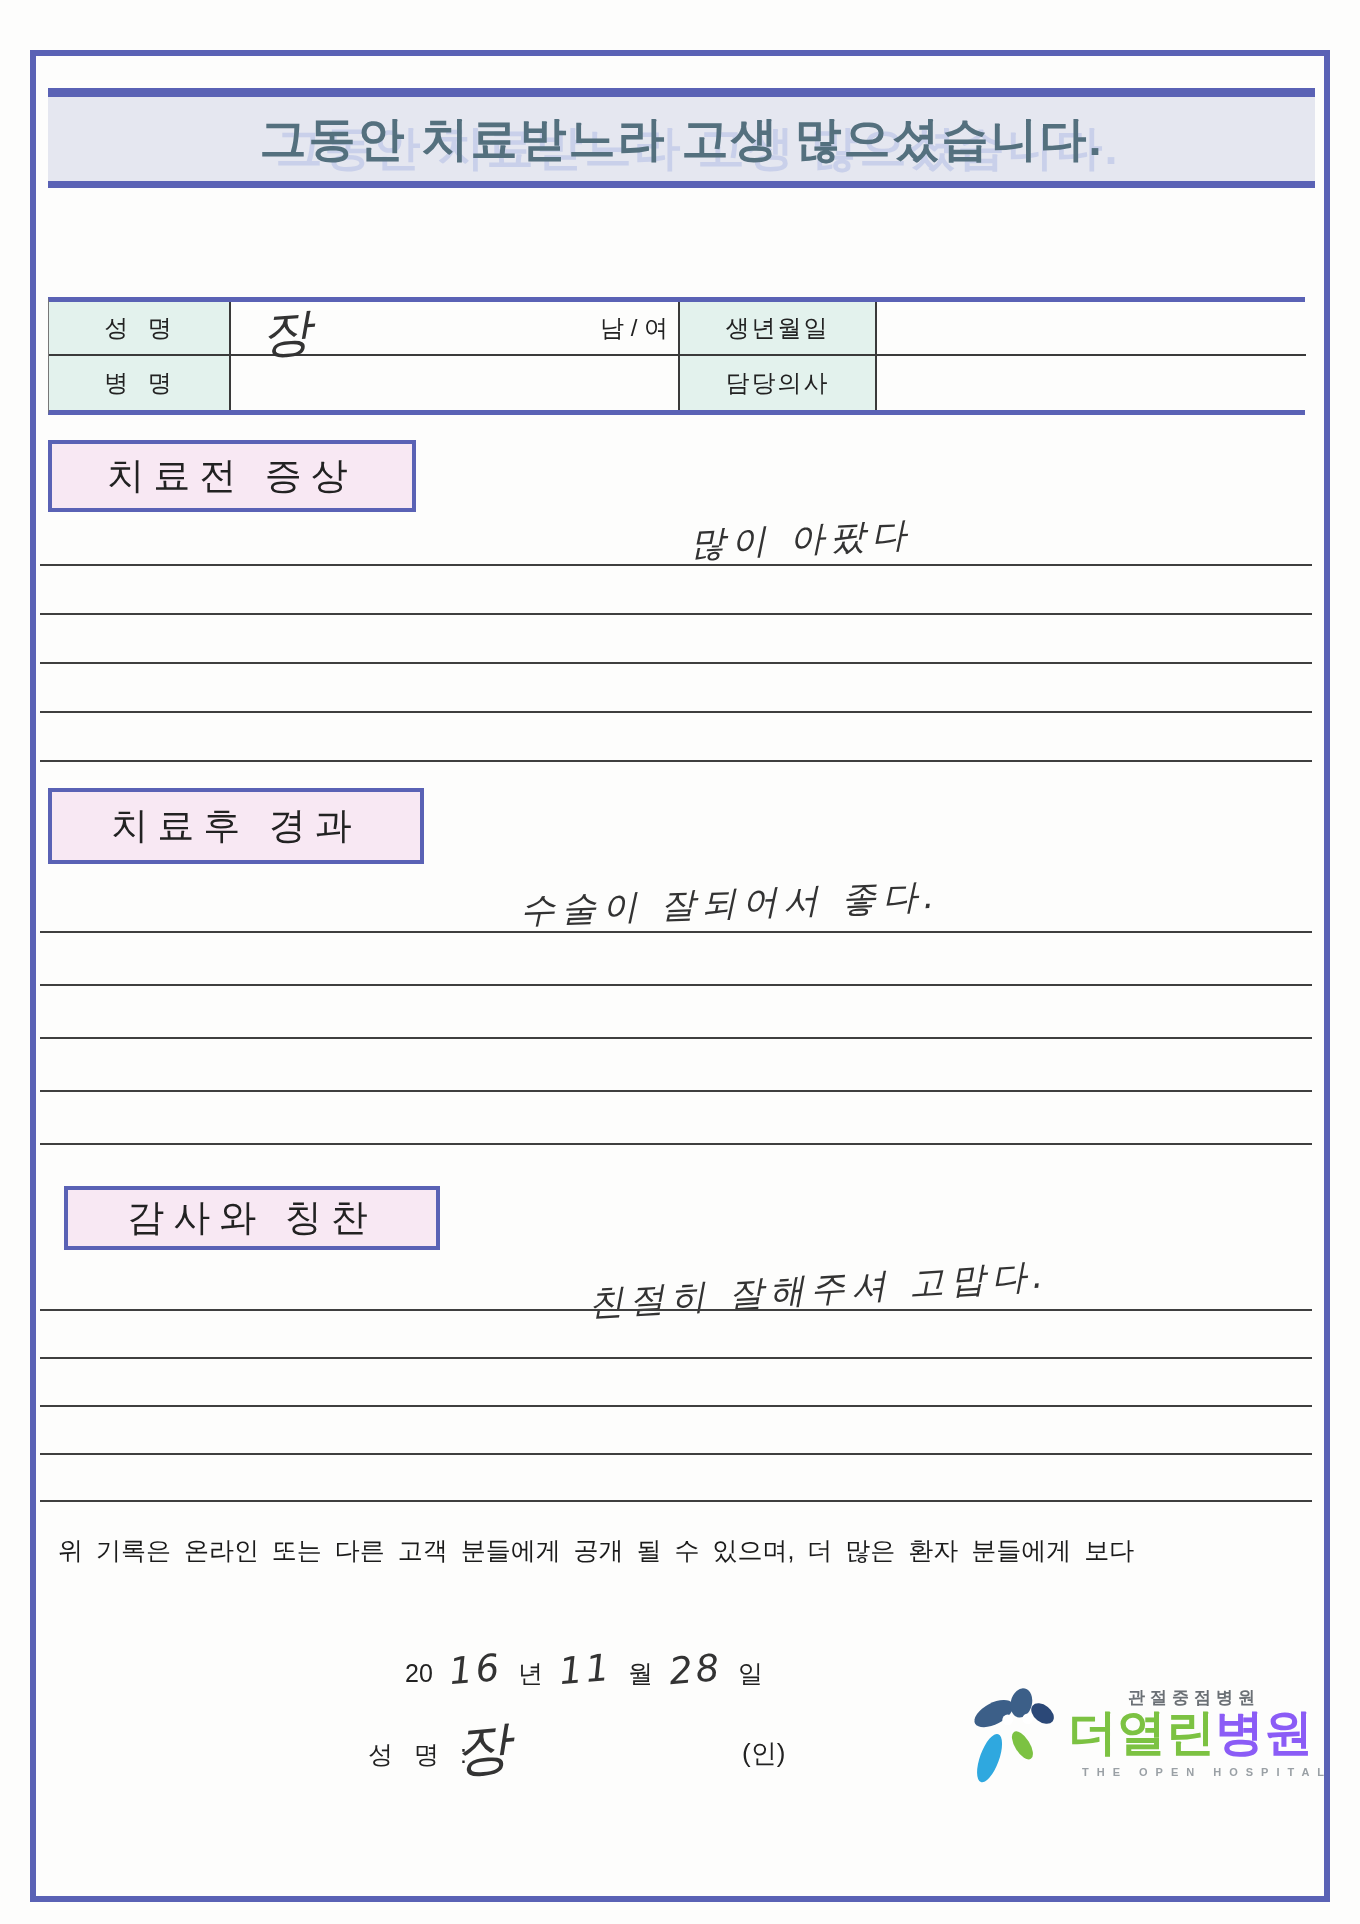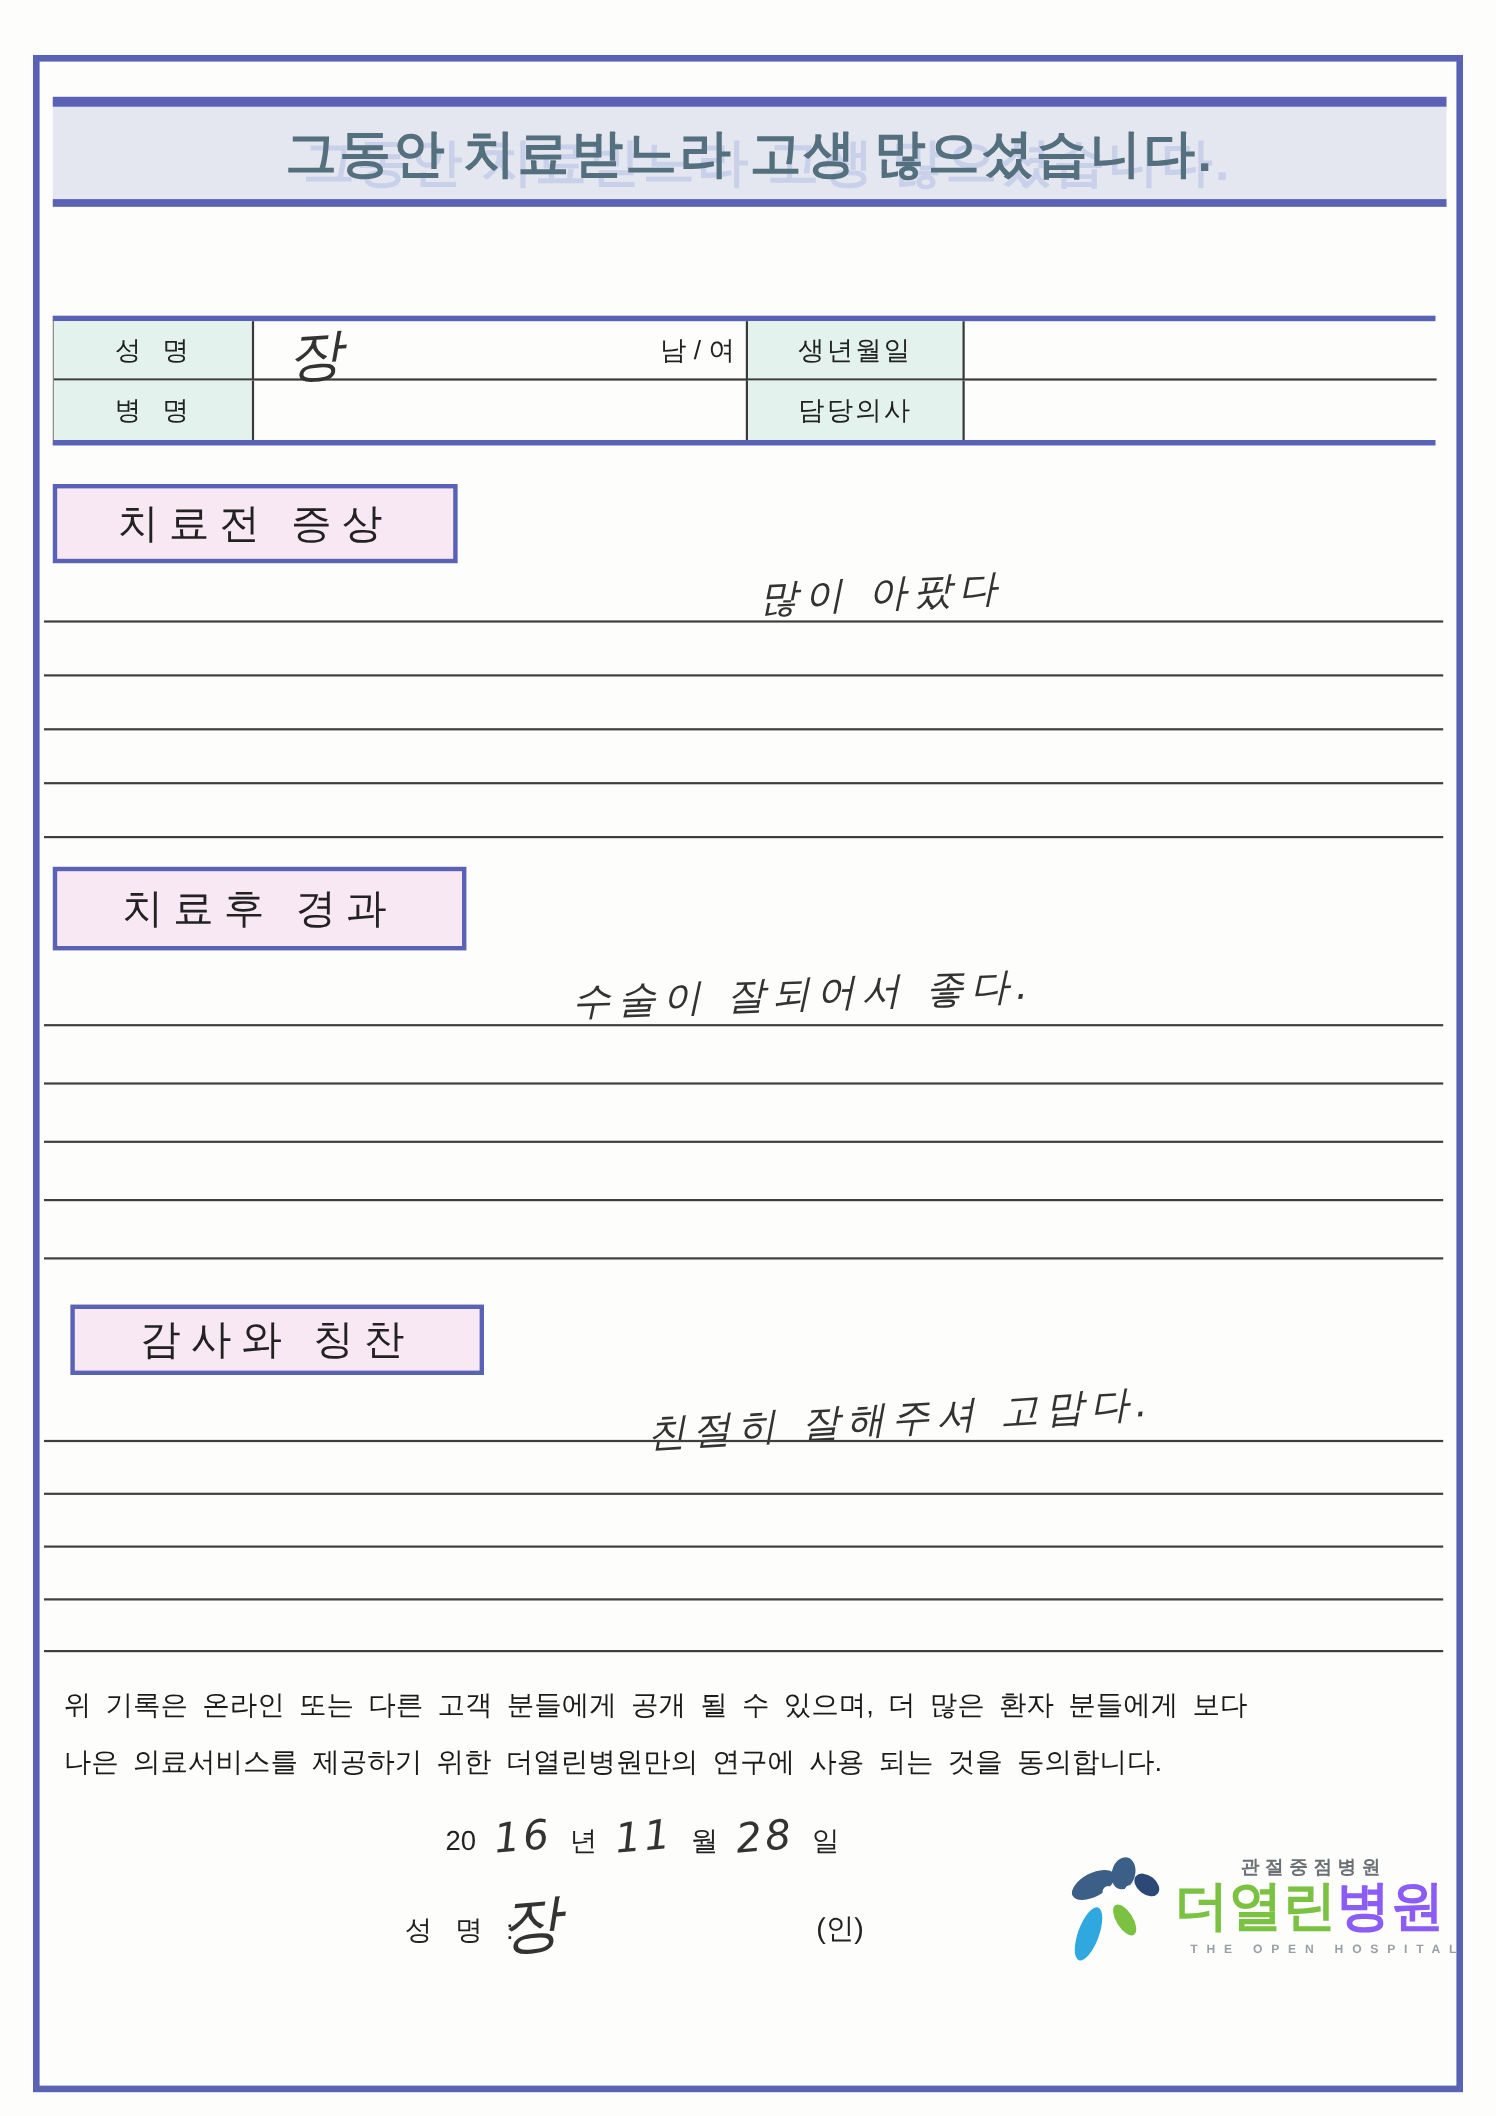--- a/index.html
+++ b/index.html
@@ -15,21 +15,21 @@
     background:#e5e7f0; border-top:9px solid #5a62b5; border-bottom:7px solid #5a62b5;
     display:flex; align-items:center; justify-content:center; }
   .title-banner .title-text { font-size:47px; font-weight:800; color:#54707e; letter-spacing:2px;
     text-shadow:16px 9px 0 rgba(160,176,225,0.40); white-space:nowrap; }
 
   
   .intro { position:absolute; left:62px; top:206px; font-size:24px; line-height:42px;
     color:#1c1c1c; word-spacing:5px; white-space:nowrap; }
 
   
-  .ptable { position:absolute; left:48px; top:287px; width:1257px;
+  .ptable { position:absolute; left:48px; top:297px; width:1257px;
     border-top:5px solid #5a62b5; border-bottom:5px solid #5a62b5; border-left:1px solid #777;
     display:grid; grid-template-columns:182px 449px 197px 429px; grid-auto-rows:54px; }
   .ptable .cell { display:flex; align-items:center; font-size:24px; color:#222; }
   .ptable .label-cell { background:#e3f2ed; justify-content:center; white-space:pre; letter-spacing:2px; }
   .ptable .v-div { border-right:2px solid #3a3a3a; }
   .ptable .row1 { border-bottom:2px solid #3a3a3a; }
   .ptable .name-cell { position:relative; justify-content:flex-end; padding-right:10px; }
   .hand { font-style:italic; color:#333; font-family:"DejaVu Sans",sans-serif; }
   .name-hand { position:absolute; left:30px; top:-2px; font-size:50px; transform:rotate(-4deg); z-index:2; }
 
@@ -120,21 +120,20 @@
   <div class="sec-box sec3">감사와 칭찬</div>
   <div class="hand entry entry3">친절히 잘해주셔 고맙다.</div>
   <div class="rule" style="top:1309px"></div>
   <div class="rule" style="top:1357px"></div>
   <div class="rule" style="top:1405px"></div>
   <div class="rule" style="top:1453px"></div>
   <div class="rule" style="top:1500px"></div>
 
   <div class="consent">
     <div>위 기록은 온라인 또는 다른 고객 분들에게 공개 될 수 있으며, 더 많은 환자 분들에게 보다</div>
-    <div>나은 의료서비스를 제공하기 위한 더열린병원만의 연구에 사용 되는 것을 동의합니다.</div>
   </div>
 
   <div class="date-row">
     <span>20</span>
     <span class="hand hand-num">16</span>
     <span>년</span>
     <span class="hand hand-num">11</span>
     <span>월</span>
     <span class="hand hand-num">28</span>
     <span>일</span>

